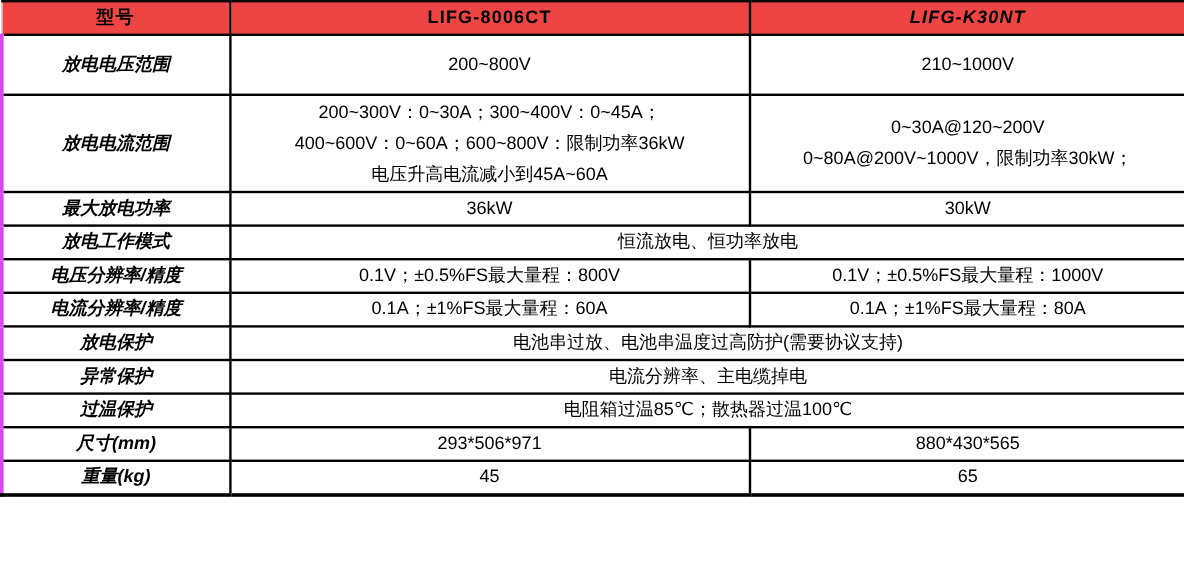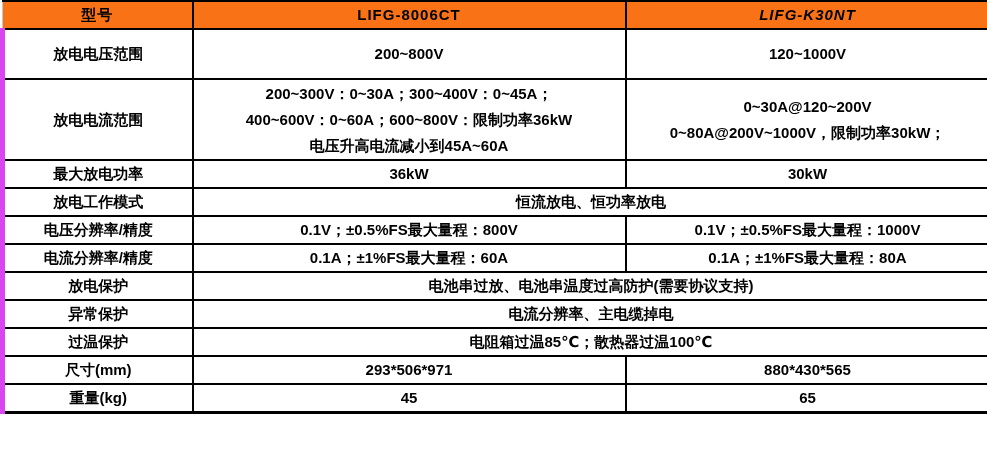--- a/index.html
+++ b/index.html
@@ -24,37 +24,38 @@
     padding: 0 4px;
     font-size: 15px;
     color: #000000;
     white-space: pre-line;
     line-height: 26px;
     overflow: hidden;
     box-sizing: border-box;
   }
   
   thead th {
-    background: #f97316;
+    background: #ef4444;
     color: #ffffff;
     font-weight: bold;
     font-size: 15px;
     letter-spacing: 1px;
     border-top: 2px solid #cccccc;
     border-bottom: 2px solid #000000;
   }
   thead th + th { border-left: 3px solid #ffffff; }
   thead th:first-child { border-left: 1px solid #c8c8c8; }
   thead th:last-child  { border-right: 2px solid #000000; font-style: italic; }
   
   tbody th.rowlabel {
     font-weight: bold;
-    border-left: 5px solid #d946ef;
+    border-left: 3px solid #d946ef;
+    font-style: italic;
   }
-  tbody td { font-weight: bold; border-radius: 13px; }
+  tbody td { font-weight: normal; border-radius: 13px; }
   tbody tr:last-child th, tbody tr:last-child td {
     border-bottom: 3px solid #000000;
   }
 </style>
 </head>
 <body>
 
 <div class="page">
   <table class="spec">
     <colgroup>
@@ -66,21 +67,21 @@
       <tr style="height:25px">
         <th>型号</th>
         <th>LIFG-8006CT</th>
         <th>LIFG-K30NT</th>
       </tr>
     </thead>
     <tbody>
       <tr style="height:50px">
         <th class="rowlabel">放电电压范围</th>
         <td>200~800V</td>
-        <td>120~1000V</td>
+        <td>210~1000V</td>
       </tr>
       <tr style="height:81px">
         <th class="rowlabel">放电电流范围</th>
         <td>200~300V：0~30A；300~400V：0~45A；
 400~600V：0~60A；600~800V：限制功率36kW
 电压升高电流减小到45A~60A</td>
         <td>0~30A@120~200V
 0~80A@200V~1000V，限制功率30kW；</td>
       </tr>
       <tr style="height:25px">

